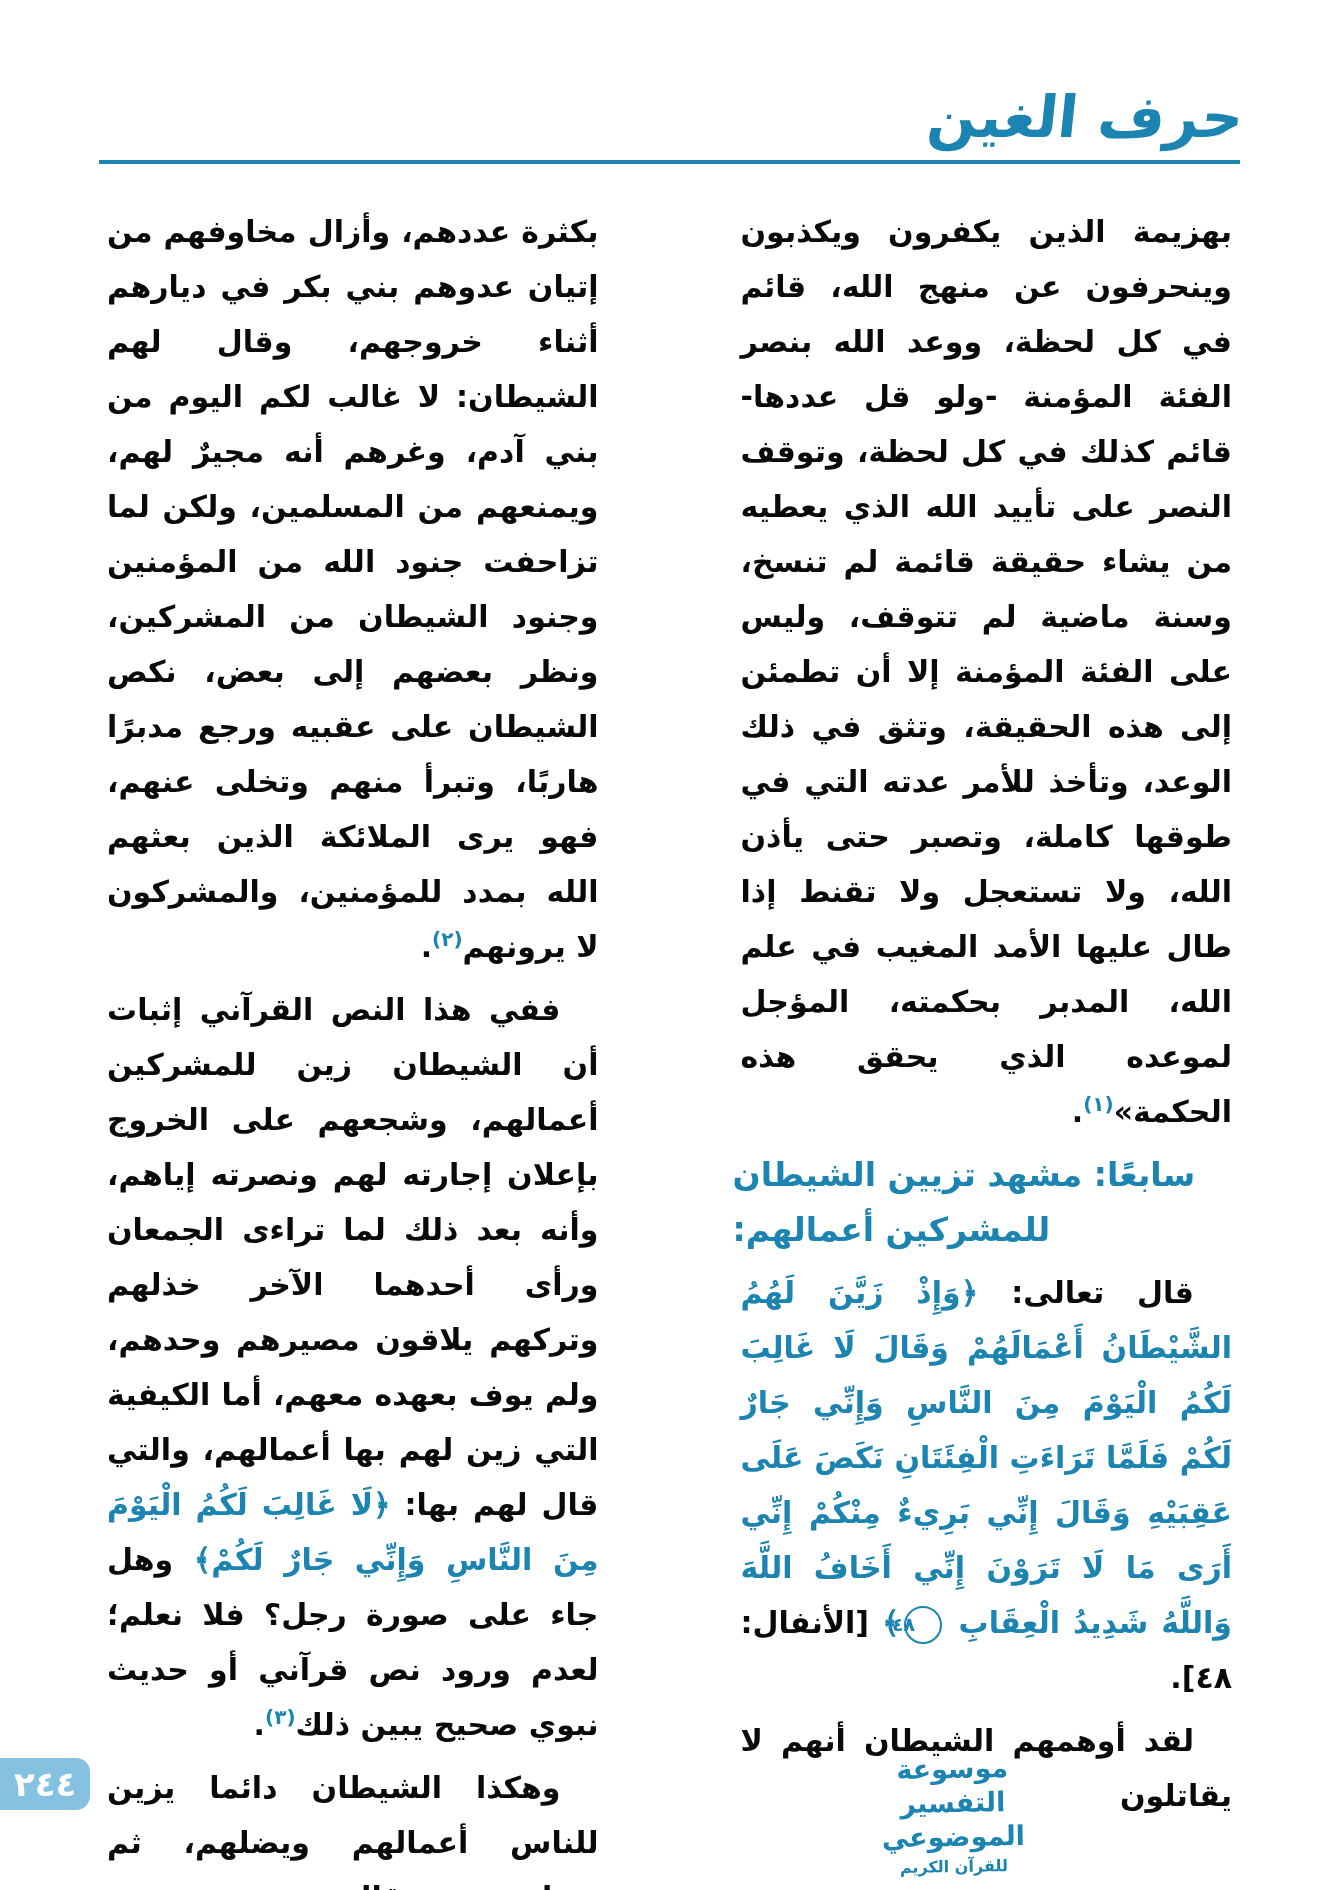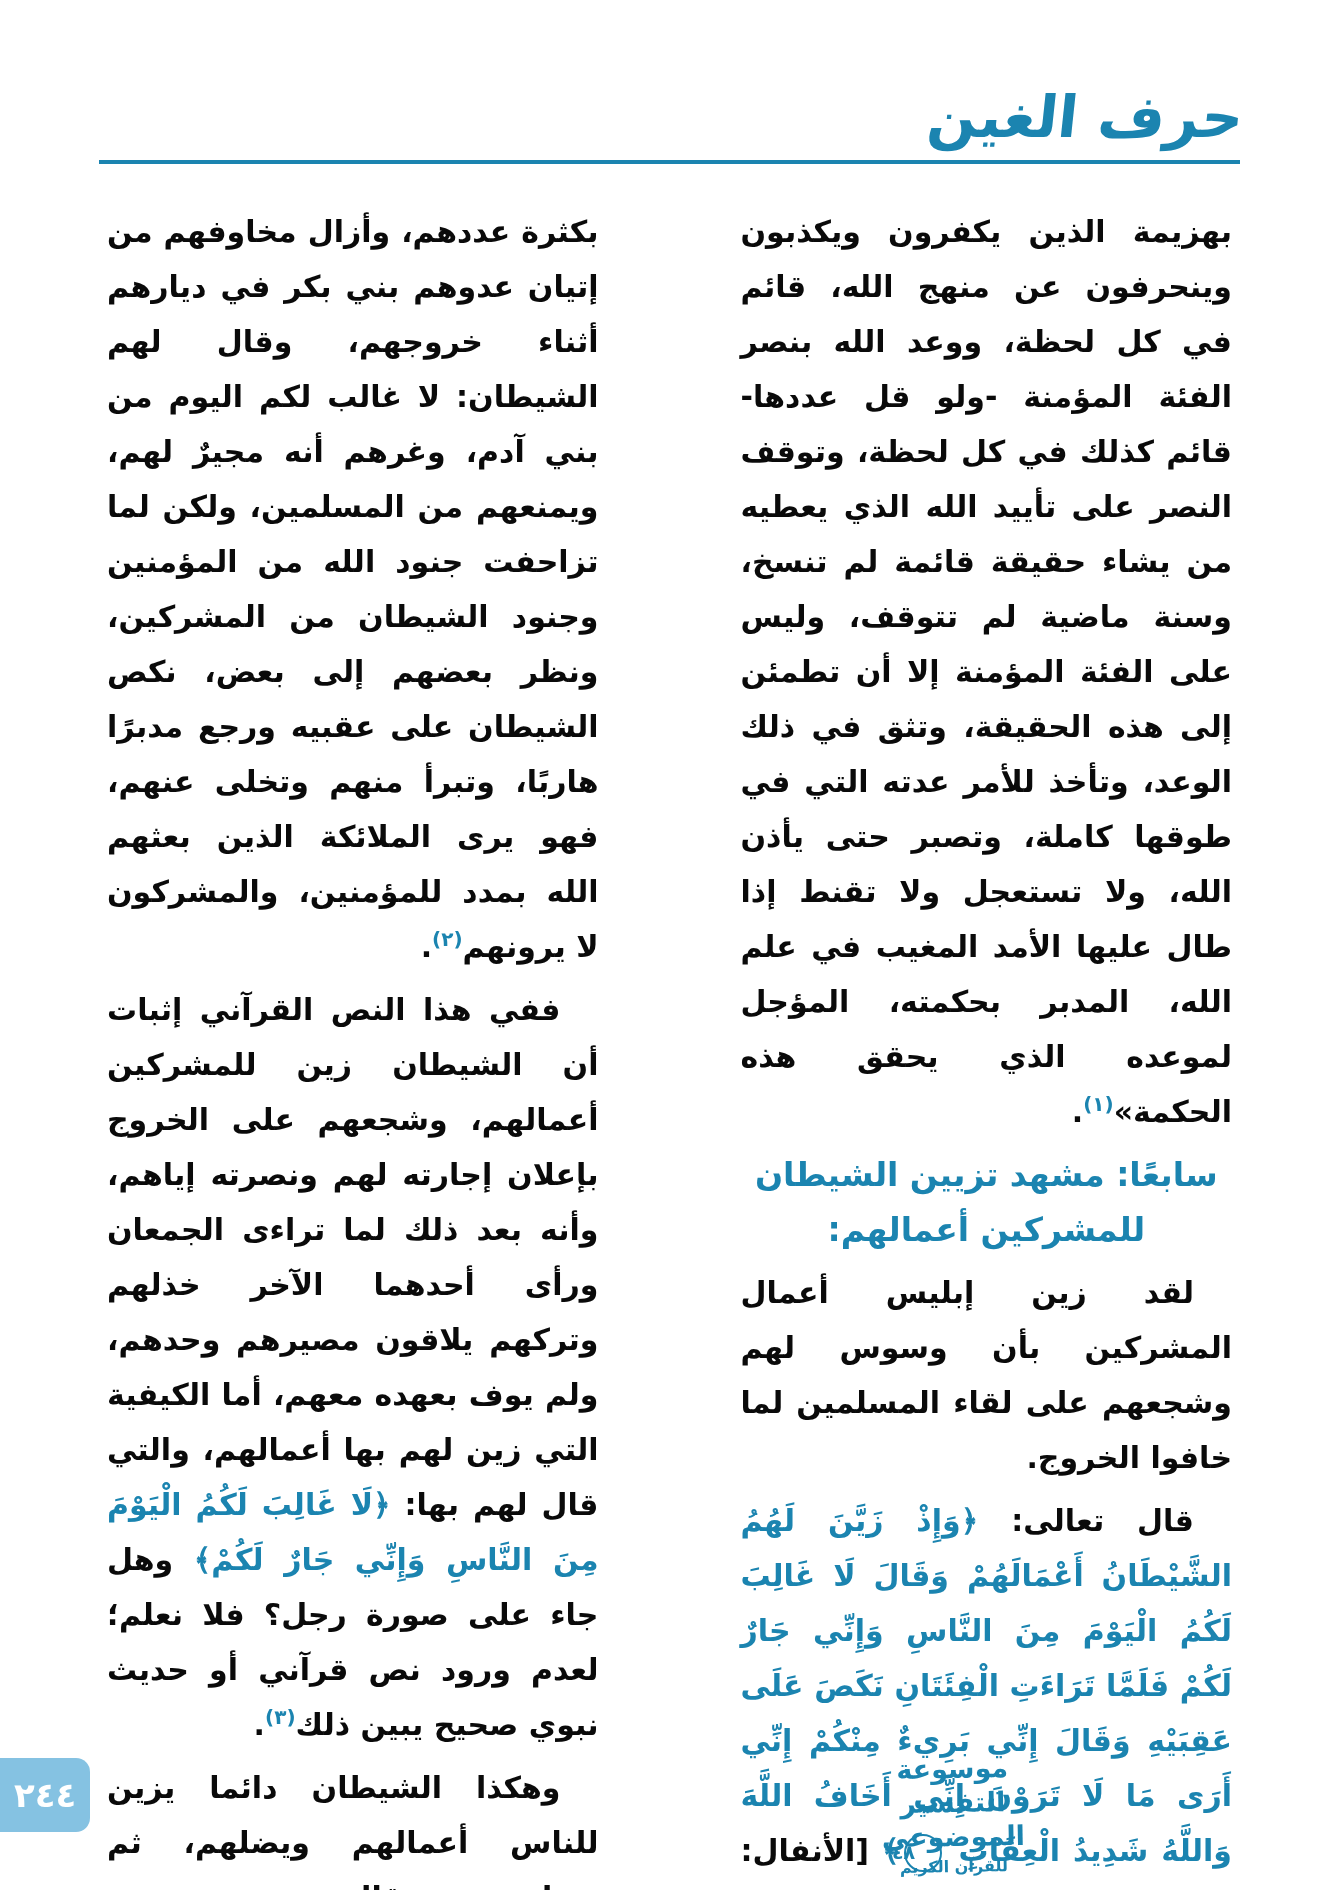--- a/index.html
+++ b/index.html
@@ -48,21 +48,21 @@
     line-height:55px;
     text-align:justify;
   }
   .body-p.indent{text-indent:38px;}
   .section-heading{
     margin:3px 0 8px 0;
     font-size:33px;
     font-weight:700;
     line-height:55px;
     color:#1b84b0;
-    text-align:center;
+    text-align:left;
   }
   .quran{
     color:#1b84b0;
     font-weight:700;
   }
   .ayah-badge{
     display:inline-flex;
     align-items:center;
     justify-content:center;
     width:38px;height:38px;
@@ -92,21 +92,21 @@
     color:#1b84b0;
     font-weight:700;
     transform:rotate(-1deg);
   }
   .logo-main{font-size:27px;line-height:34px;letter-spacing:-1px;}
   .logo-sub{font-size:16px;line-height:22px;margin-top:2px;}
   .page-tab{
     position:absolute;
     top:1758px;
     left:0;                 
-    width:90px;height:74px;
+    width:90px;height:52px;
     background:#85c2e2;
     border-radius:0 14px 14px 0;
     display:flex;align-items:center;justify-content:center;
     color:#ffffff;
     font-size:34px;
     font-weight:700;
   }
 </style>
 </head>
 <body>
@@ -118,21 +118,20 @@
     <div class="header-rule"></div>
   </div>
 
   <div class="columns">
 
     <section class="col col-right">
       <p class="body-p"><span>بهزيمة الذين يكفرون ويكذبون وينحرفون عن منهج الله، قائم في كل لحظة، ووعد الله بنصر الفئة المؤمنة -ولو قل عددها- قائم كذلك في كل لحظة، وتوقف النصر على تأييد الله الذي يعطيه من يشاء حقيقة قائمة لم تنسخ، وسنة ماضية لم تتوقف، وليس على الفئة المؤمنة إلا أن تطمئن إلى هذه الحقيقة، وتثق في ذلك الوعد، وتأخذ للأمر عدته التي في طوقها كاملة، وتصبر حتى يأذن الله، ولا تستعجل ولا تقنط إذا طال عليها الأمد المغيب في علم الله، المدبر بحكمته، المؤجل لموعده الذي يحقق هذه الحكمة»</span><sup class="fnmark">(١)</sup><span>.</span></p>
 
       <h2 class="section-heading">سابعًا: مشهد تزيين الشيطان للمشركين أعمالهم:</h2>
 
-      <p class="body-p indent">لقد زين إبليس أعمال المشركين بأن وسوس لهم وشجعهم على لقاء المسلمين لما خافوا الخروج.</p>
 
       <p class="body-p indent"><span>قال تعالى: </span><span class="quran">﴿وَإِذْ زَيَّنَ لَهُمُ الشَّيْطَانُ أَعْمَالَهُمْ وَقَالَ لَا غَالِبَ لَكُمُ الْيَوْمَ مِنَ النَّاسِ وَإِنِّي جَارٌ لَكُمْ فَلَمَّا تَرَاءَتِ الْفِئَتَانِ نَكَصَ عَلَى عَقِبَيْهِ وَقَالَ إِنِّي بَرِيءٌ مِنْكُمْ إِنِّي أَرَى مَا لَا تَرَوْنَ إِنِّي أَخَافُ اللَّهَ وَاللَّهُ شَدِيدُ الْعِقَابِ </span><span class="ayah-badge">٤٨</span><span class="quran">﴾</span><span> [الأنفال: ٤٨].</span></p>
 
       <p class="body-p indent">لقد أوهمهم الشيطان أنهم لا يقاتلون</p>
 
     </section>
 
     <section class="col col-left">
       <p class="body-p"><span>بكثرة عددهم، وأزال مخاوفهم من إتيان عدوهم بني بكر في ديارهم أثناء خروجهم، وقال لهم الشيطان: لا غالب لكم اليوم من بني آدم، وغرهم أنه مجيرٌ لهم، ويمنعهم من المسلمين، ولكن لما تزاحفت جنود الله من المؤمنين وجنود الشيطان من المشركين، ونظر بعضهم إلى بعض، نكص الشيطان على عقبيه ورجع مدبرًا هاربًا، وتبرأ منهم وتخلى عنهم، فهو يرى الملائكة الذين بعثهم الله بمدد للمؤمنين، والمشركون لا يرونهم</span><sup class="fnmark">(٢)</sup><span>.</span></p>
 

